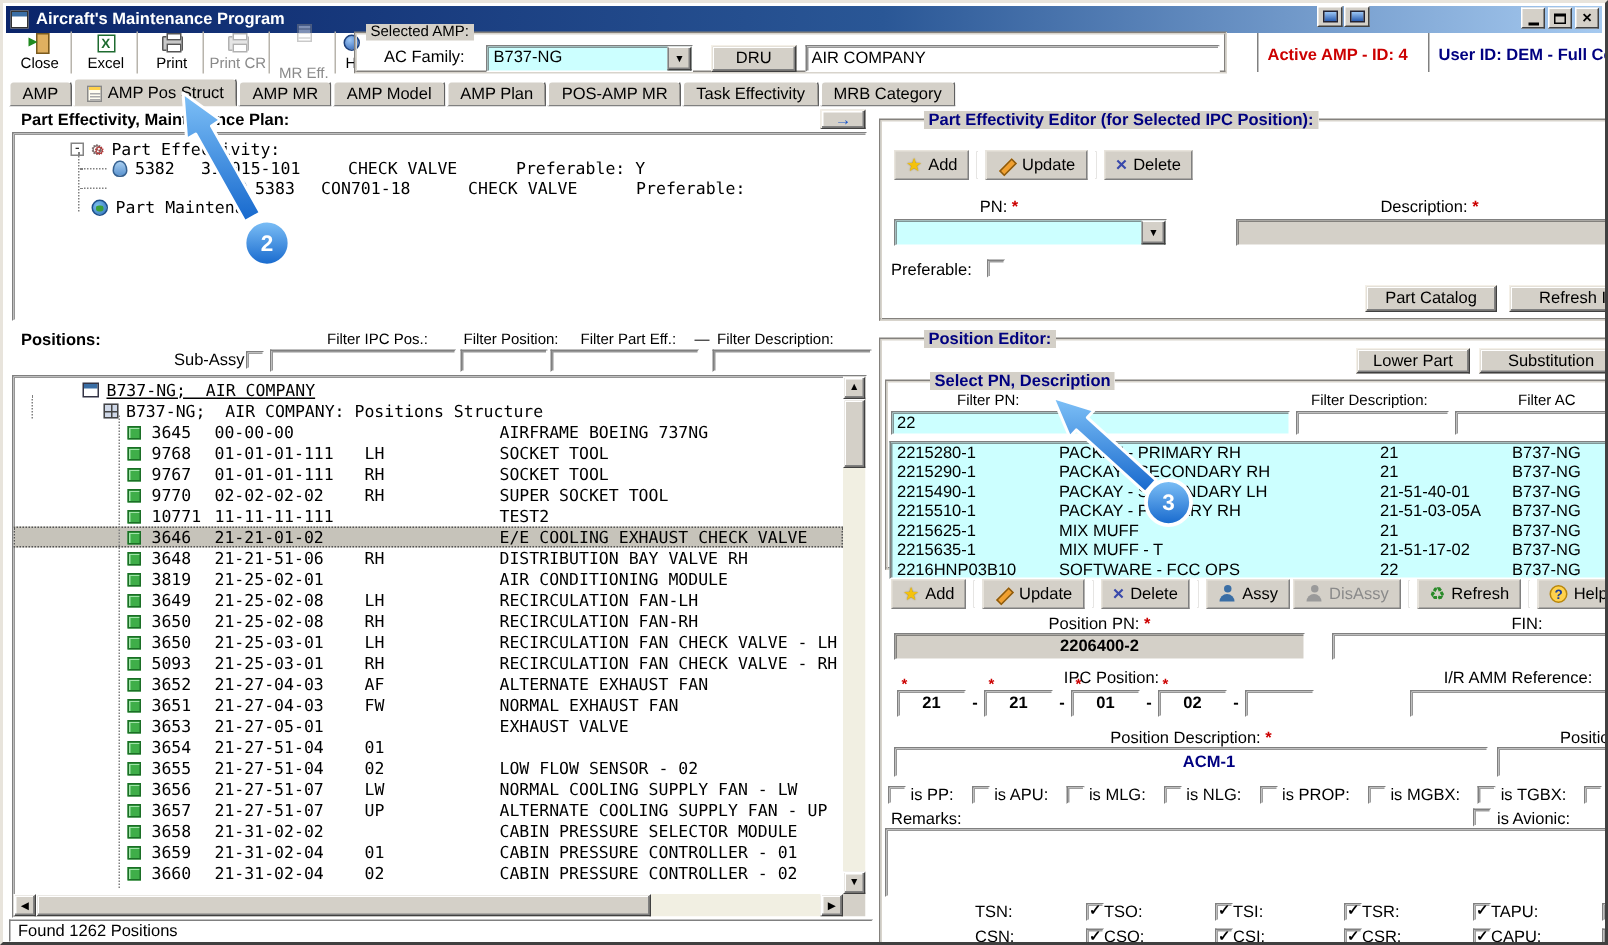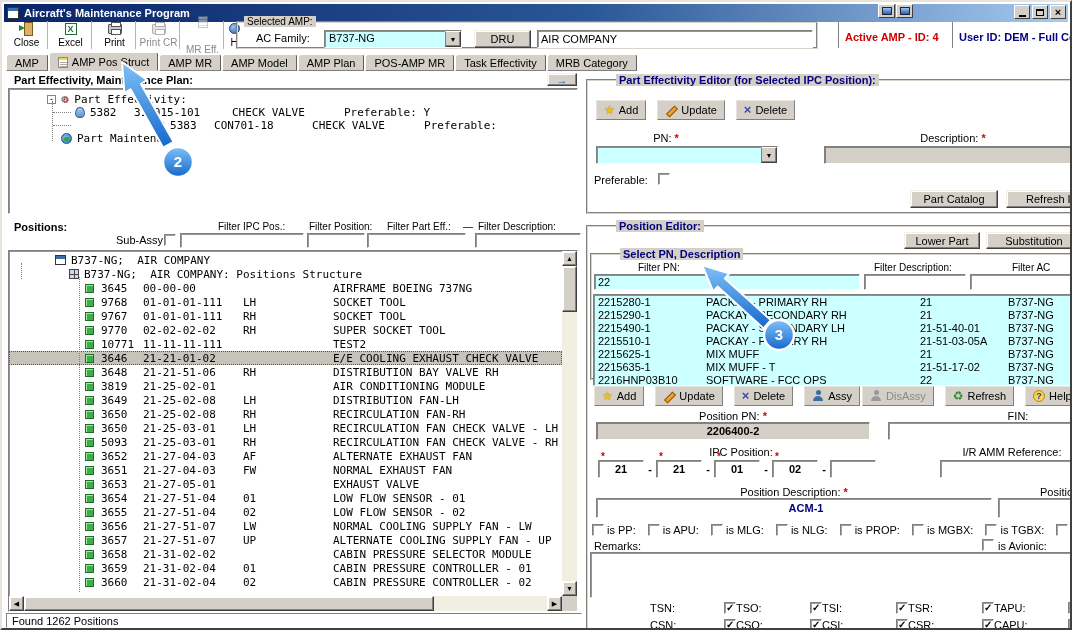--- a/index.html
+++ b/index.html
@@ -303,21 +303,21 @@
     <span class="a cb" style="left:158px;top:17px;"></span>
     <input class="a inp" style="left: 174px; top: 16px; width: 124px; height: 15px;">
     <input class="a inp" style="left: 301px; top: 16px; width: 58px; height: 15px;">
     <input class="a inp" style="left: 361px; top: 16px; width: 99px; height: 15px;">
     <input class="a inp" style="left: 469px; top: 16px; width: 106px; height: 15px;">
 
     <div class="a sunken" style="left:2px;top:33px;width:570px;height:362px;overflow:hidden;">
       <div class="mono" style="position:absolute;left:0;top:2px;right:15px;bottom:15px;overflow:hidden;">
         <div class="a dotv" style="left:12px;top:10px;height:16px;"></div>
         <div class="a dotv" style="left:70px;top:24px;bottom:4px;"></div>
-        <div class="trow" style="height:14px;padding-left:46px;">
+        <div class="trow" style="height:14px;padding-left:46px;text-decoration:underline;">
           <span class="i-win"></span>
           <span>B737-NG;  AIR COMPANY</span>
         </div>
         <div class="trow" style="height:14px;padding-left:60px;">
           <span class="i-org"></span>
           <span>B737-NG;  AIR COMPANY: Positions Structure</span>
         </div>
         <div>
 
             <div class="prow">
@@ -382,21 +382,21 @@
               <span class="c-ipc">21-25-02-01</span>
               <span class="c-code"></span>
               <span class="c-desc">AIR CONDITIONING MODULE</span>
             </div>
 
             <div class="prow">
               <span class="i-cube"></span>
               <span class="c-id">3649</span>
               <span class="c-ipc">21-25-02-08</span>
               <span class="c-code">LH</span>
-              <span class="c-desc">DISTRIBUTION FAN-LH</span>
+              <span class="c-desc">RECIRCULATION FAN-LH</span>
             </div>
 
             <div class="prow">
               <span class="i-cube"></span>
               <span class="c-id">3650</span>
               <span class="c-ipc">21-25-02-08</span>
               <span class="c-code">RH</span>
               <span class="c-desc">RECIRCULATION FAN-RH</span>
             </div>
 
@@ -438,21 +438,20 @@
               <span class="c-ipc">21-27-05-01</span>
               <span class="c-code"></span>
               <span class="c-desc">EXHAUST VALVE</span>
             </div>
 
             <div class="prow">
               <span class="i-cube"></span>
               <span class="c-id">3654</span>
               <span class="c-ipc">21-27-51-04</span>
               <span class="c-code">01</span>
-              <span class="c-desc">LOW FLOW SENSOR - 01</span>
             </div>
 
             <div class="prow">
               <span class="i-cube"></span>
               <span class="c-id">3655</span>
               <span class="c-ipc">21-27-51-04</span>
               <span class="c-code">02</span>
               <span class="c-desc">LOW FLOW SENSOR - 02</span>
             </div>
 

